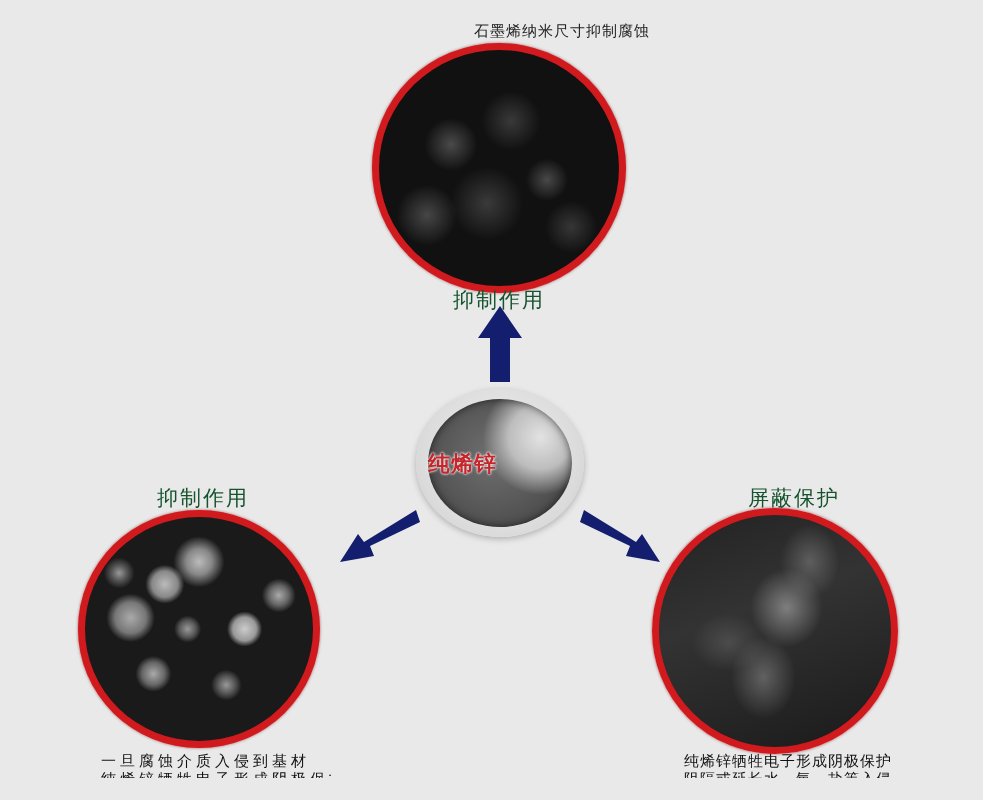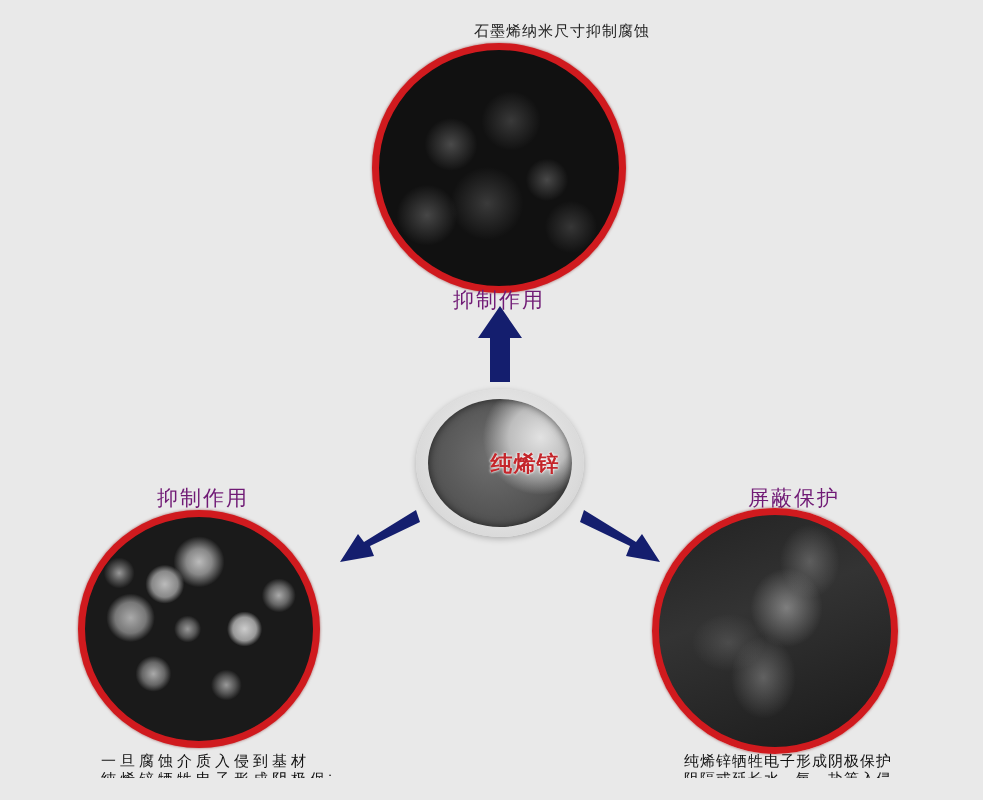--- a/index.html
+++ b/index.html
@@ -7,21 +7,21 @@
     width:983px; height:800px; overflow:hidden; position:relative;
     background:#e9e9e9;
     font-family:"DejaVu Sans", "Liberation Sans", sans-serif;
   }
   .abs { position:absolute; }
   .label-top {
     left:350px; width:300px; top:22px; text-align:right;
     font-size:15px; color:#222; letter-spacing:1px;
   }
   .caption {
-    font-size:21px; color:#701a75; letter-spacing:2px; text-align:center; width:200px;
+    font-size:21px; color:#14532d; letter-spacing:2px; text-align:center; width:200px;
   }
   .sem {
     position:absolute; border-radius:50%;
     border:7px solid #d01a1e;
     box-shadow:0 0 3px rgba(120,0,0,0.6);
     overflow:hidden; box-sizing:border-box;
   }
   .sem-top {
     left:372px; top:43px; width:254px; height:250px;
     background:
@@ -63,25 +63,24 @@
     box-shadow:0 2px 6px rgba(0,0,0,0.25);
   }
   .center-inner {
     position:absolute; left:12px; top:10px; width:144px; height:128px; border-radius:50%;
     background:
       radial-gradient(circle at 78% 30%, #e2e2e2 0, #bdbdbd 22%, rgba(0,0,0,0) 40%),
       radial-gradient(circle at 45% 45%, #6f6f6f 0, #555 55%, #3f3f3f 100%);
     box-shadow: inset 0 0 8px rgba(0,0,0,0.6);
   }
   .center-text {
-    position:absolute; left:0; width:100%; top:50px; text-align:center;
+    position:absolute; left:0; width:100%; top:50px; text-align:left;
     font-size:22px; font-weight:bold; color:#c4262b;
     text-shadow:0 0 2px #fff, 0 0 3px #fff;
     letter-spacing:1px;
-    padding-left:25px;
   }
   .desc {
     font-size:15px; color:#111; letter-spacing:4px; white-space:nowrap;
   }
   .desc-clip { overflow:hidden; height:8px; font-size:15px; color:#111; letter-spacing:4px; white-space:nowrap; }
   svg { position:absolute; }
 </style>
 </head>
 <body>
 

